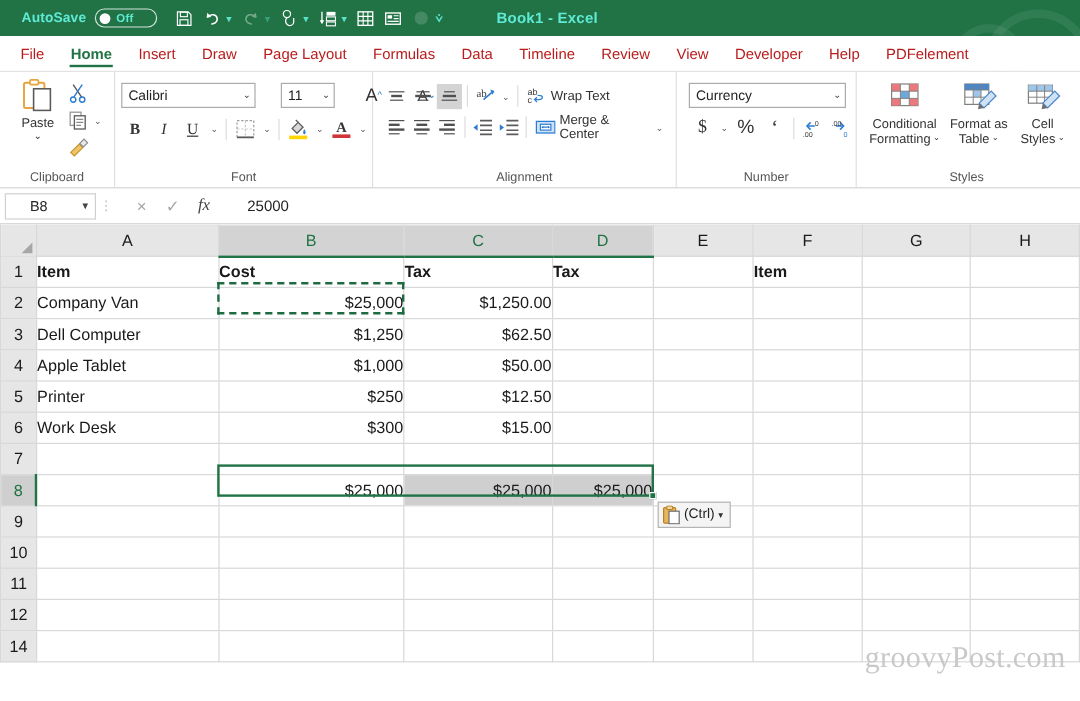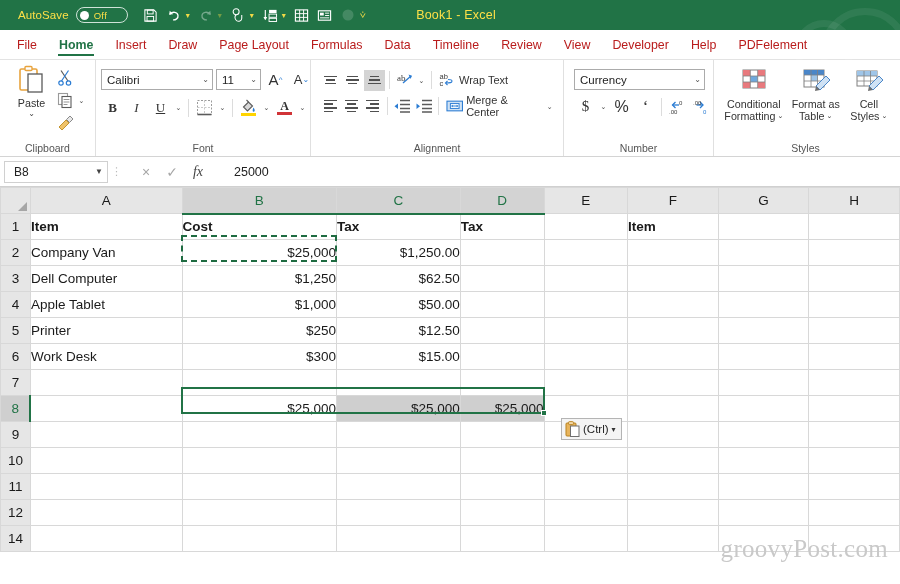--- a/index.html
+++ b/index.html
@@ -6,21 +6,21 @@
   body {
     width: 900px; height: 584px;
     font-family: "Liberation Sans", sans-serif;
     background: #fff; overflow: hidden;
     -webkit-font-smoothing: antialiased;
   }
 
   
   .titlebar {
     height: 30px; background: #217346; position: relative;
-    display: flex; align-items: center; color: #fde047;
+    display: flex; align-items: center; color: #5eead4; font-weight: bold;
   }
   .titlebar .deco1, .titlebar .deco2 {
     position: absolute; border: 7px solid rgba(255,255,255,0.07);
     border-radius: 50%; pointer-events: none;
   }
   .titlebar .deco1 { width: 90px; height: 90px; right: -10px; top: 8px; }
   .titlebar .deco2 { width: 60px; height: 60px; right: 46px; top: 20px; }
   .autosave-label { font-size: 11.5px; margin-left: 18px; letter-spacing: .1px; }
   .autosave-toggle {
     margin-left: 7px; height: 16px; width: 52px; border: 1px solid #cfe3d8;
@@ -77,21 +77,21 @@
   .small-btn {
     display: flex; align-items: center; gap: 3px; font-size: 11px;
     color: #333; padding: 2px 3px; height: 22px;
   }
 
   
   .clip-col { display: flex; flex-direction: column; gap: 1px; padding-top: 3px; }
   .paste-caret { font-size: 8px; color: #444; margin-top: -1px; }
 
   
-  .font-row1 { display: flex; align-items: center; gap: 3px; }
+  .font-row1 { display: flex; align-items: center; gap: 21px; }
   .font-row2 { display: flex; align-items: center; gap: 1px; margin-top: 5px; }
   .combo {
     height: 21px; border: 1px solid #ababab; background: #fff;
     display: flex; align-items: center; padding: 0 3px 0 5px;
     font-size: 11.5px; color: #222;
   }
   .combo .cv { flex: 1; white-space: nowrap; overflow: hidden; }
   .combo .cc { font-size: 8px; color: #555; padding-left: 4px; }
   .fbtn {
     width: 23px; height: 23px; display: flex; align-items: center;
@@ -116,22 +116,22 @@
 
   
   .styles-body { display: flex; gap: 2px; align-items: flex-start; }
 
   
   .formulabar {
     height: 30px; background: #fff; display: flex; align-items: center;
     padding: 0 4px; border-bottom: 1px solid #d0d0d0;
   }
   .namebox {
-    width: 104px; height: 22px; border: 1px solid #d0d0d0; background: #fff;
-    display: flex; align-items: center; padding: 0 4px 0 9px;
+    width: 76px; height: 22px; border: 1px solid #d0d0d0; background: #fff;
+    display: flex; align-items: center; padding: 0 4px 0 20px;
     font-size: 12px; color: #222;
   }
   .namebox .nv { flex: 1; }
   .fx-group { display: flex; align-items: center; gap: 0; margin-left: 8px; }
   .fx-btn {
     width: 26px; height: 22px; display: flex; align-items: center;
     justify-content: center; font-size: 14px; color: #a6a6a6;
   }
   .fx-btn.fx { color: #444; font-style: italic; font-family: "Liberation Serif", serif; font-size: 14px; }
   .fbar-input {
@@ -180,21 +180,21 @@
   }
   .marching {
     position: absolute; pointer-events: none;
     border: 2px dashed #1e6b41;
   }
 
   
   .paste-opt {
     position: absolute; height: 22px; background: #f4f4f4;
     border: 1px solid #b4b4b4; display: flex; align-items: center;
-    gap: 3px; padding: 0 5px 0 3px; font-size: 11.5px; color: #222; margin-left: 13px;
+    gap: 3px; padding: 0 5px 0 3px; font-size: 11.5px; color: #222;
   }
   .paste-opt .pcaret { font-size: 8px; color: #333; }
 
   .watermark {
     position: absolute; font-family: "Liberation Serif", serif;
     font-size: 25px; color: #c9c9c9; letter-spacing: .3px; pointer-events: none;
   }
   svg { display: block; }
 </style>
 </head>

